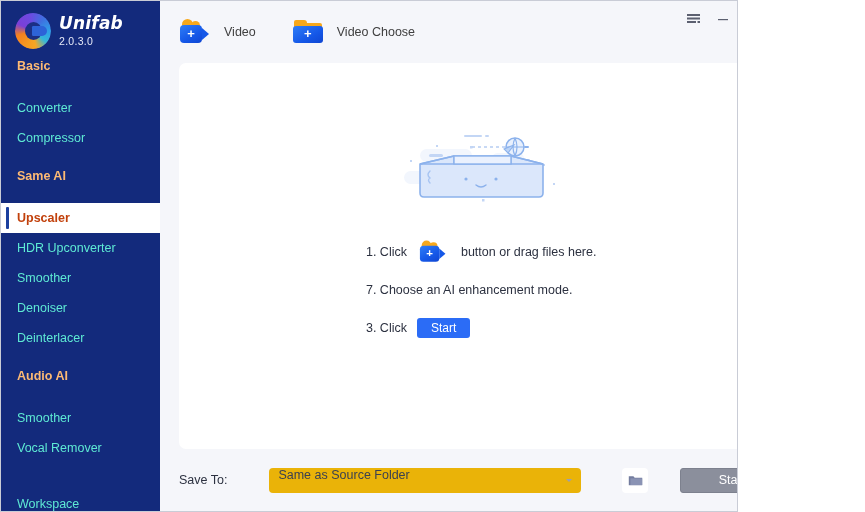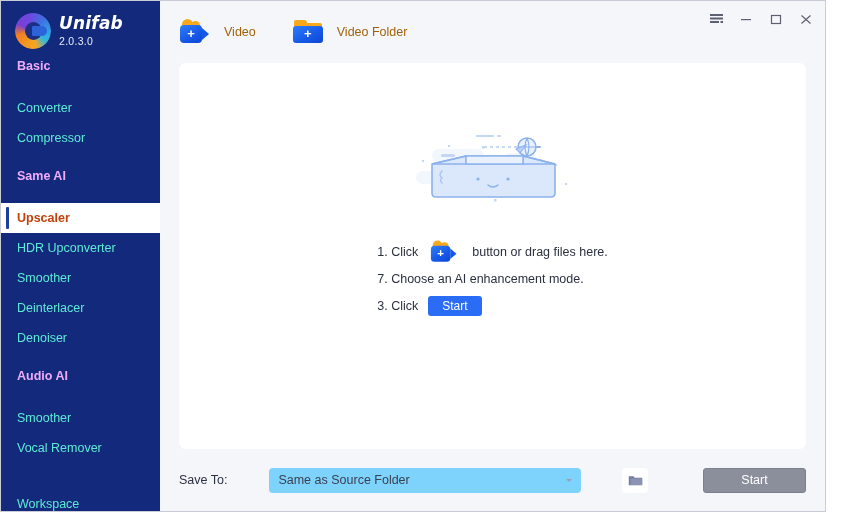--- a/index.html
+++ b/index.html
@@ -6,21 +6,21 @@
     margin: 0;
     padding: 0;
     background: #ffffff;
   }
   body {
     font-family: "Liberation Sans", sans-serif;
     -webkit-font-smoothing: antialiased;
   }
   #app {
     position: relative;
-    width: 826px;
+    width: 738px;
     height: 512px;
     overflow: hidden;
     background: #f5f6fa;
     border: 1px solid #c9ccd6;
     box-sizing: border-box;
     display: flex;
   }
 
   
   .sidebar {
@@ -86,21 +86,21 @@
   .brand-version {
     font-size: 10.5px;
     color: #e6eaf8;
     margin-top: 4px;
     letter-spacing: 0.3px;
   }
 
   .side-group {
     font-size: 12.5px;
     font-weight: bold;
-    color: #f0abfc;
+    color: #fdba74;
     padding: 0 16px 0 16px;
     height: 26px;
     line-height: 26px;
   }
   .side-item {
     position: relative;
     font-size: 12.5px;
     color: #5eead4;
     padding-left: 16px;
     height: 30px;
@@ -169,21 +169,21 @@
     box-sizing: border-box;
   }
   .tool-btn {
     display: flex;
     align-items: center;
     cursor: pointer;
     margin-right: 36px;
   }
   .tool-label {
     font-size: 12.5px;
-    color: #a16207;
+    color: #404040;
     margin-left: 11px;
   }
 
   .icon-video, .icon-folder {
     width: 34px; height: 26px;
     position: relative;
     flex: 0 0 auto;
   }
   
   .icon-video .cam-dot1, .icon-video .cam-dot2 {
@@ -270,21 +270,21 @@
   }
   .illus {
     width: 170px;
     height: 90px;
     position: relative;
   }
   .steps {
     margin-top: 26px;
     display: flex;
     flex-direction: column;
-    gap: 1px;
+    gap: 12px;
   }
   .step {
     display: flex;
     align-items: center;
     height: 26px;
     font-size: 12.5px;
     color: #2c3140;
     white-space: nowrap;
   }
   .step .s-txt { line-height: 26px; }
@@ -315,24 +315,23 @@
   .saveto-label {
     font-size: 12.5px;
     color: #2c3140;
     margin-right: 10px;
     white-space: nowrap;
   }
   .select-wrap {
     position: relative;
     width: 312px;
     height: 25px;
-    background: #7dd3fc;
+    background: #eab308;
     border-radius: 4px;
     display: flex;
-    align-items: center;
     cursor: pointer;
   }
   .select-value {
     font-size: 12.5px;
     color: #3b4050;
     padding-left: 9px;
   }
   .select-caret {
     position: absolute;
     right: 9px;
@@ -392,22 +391,22 @@
     <div class="sp-14"></div>
     <div class="side-item">Converter</div>
     <div class="side-item">Compressor</div>
 
     <div class="sp-10"></div>
     <div class="side-group">Same AI</div>
     <div class="sp-14"></div>
     <div class="side-item active">Upscaler</div>
     <div class="side-item">HDR Upconverter</div>
     <div class="side-item">Smoother</div>
+    <div class="side-item">Denoiser</div>
     <div class="side-item">Deinterlacer</div>
-    <div class="side-item">Denoiser</div>
 
     <div class="sp-10"></div>
     <div class="side-group">Audio AI</div>
     <div class="sp-14"></div>
     <div class="side-item">Smoother</div>
     <div class="side-item">Vocal Remover</div>
 
     <div class="sp-26"></div>
     <div class="side-item">Workspace</div>
   </div>
@@ -454,21 +453,21 @@
         <div class="tool-label">Video</div>
       </div>
 
       <div class="tool-btn">
         <div class="icon-folder">
           <div class="fd-back"></div>
           <div class="fd-tab"></div>
           <div class="fd-body"></div>
           <div class="fd-plus">+</div>
         </div>
-        <div class="tool-label">Video Folder</div>
+        <div class="tool-label">Video Choose</div>
       </div>
 
     </div>
 
     <div class="dropzone">
       <div class="dz-inner">
 
         <div class="illus">
           <svg width="170" height="90" viewBox="0 0 170 90">
 

